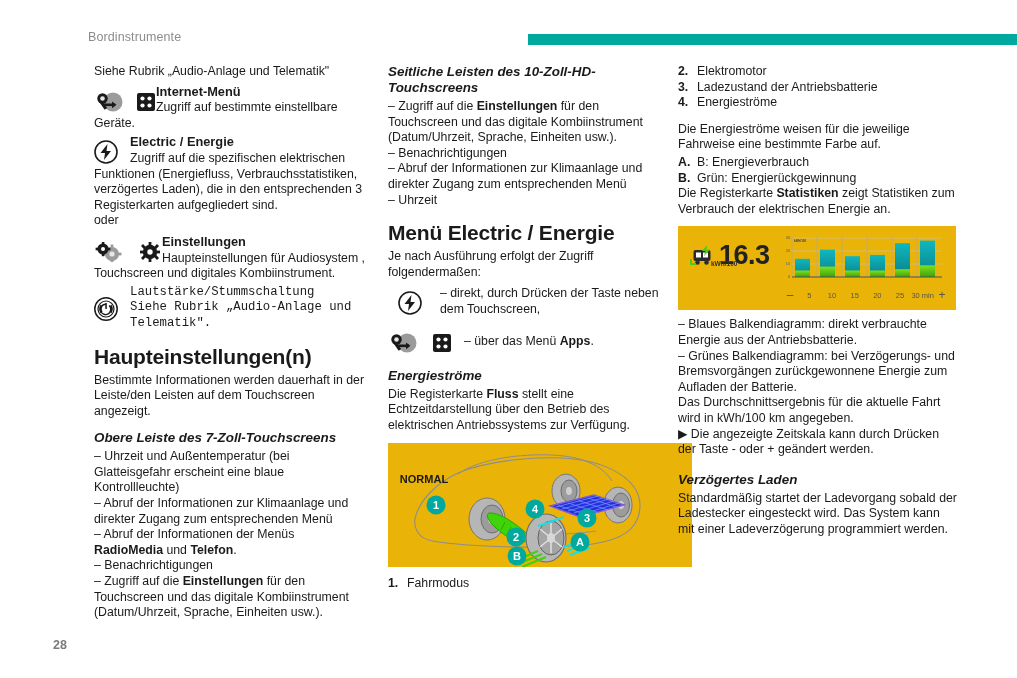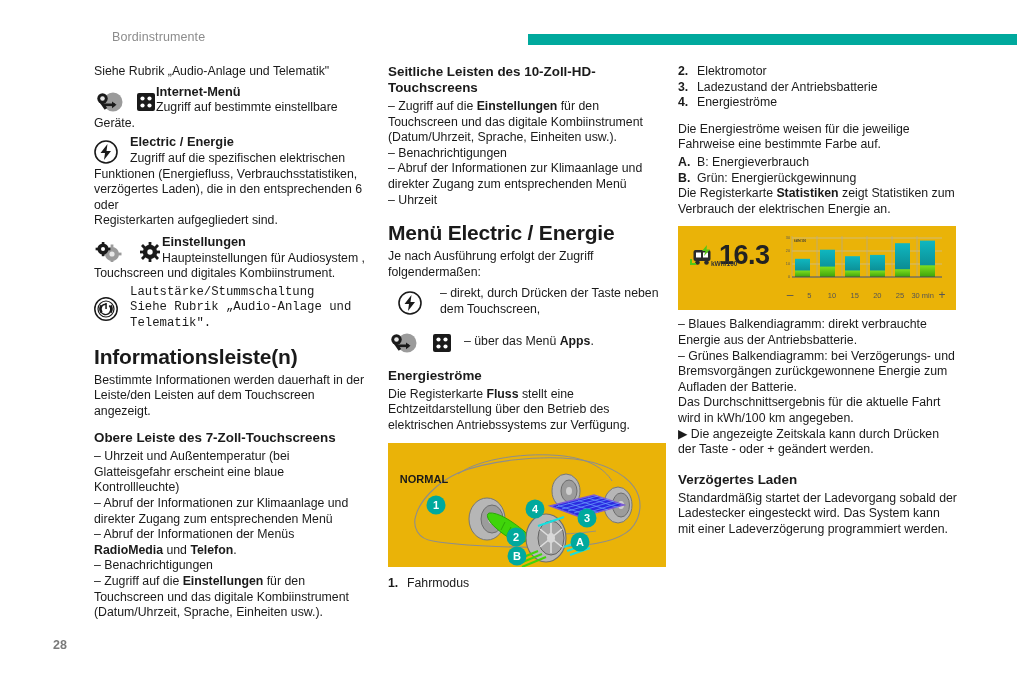--- a/index.html
+++ b/index.html
@@ -16,21 +16,21 @@
 
   
   .header-rule {
     position: absolute;
     left: 528px; top: 34px;
     width: 489px; height: 11px;
     background: #00a99d;
   }
   .header-title {
     position: absolute;
-    left: 112px; top: 30px;
+    left: 88px; top: 30px;
     font-size: 12.5px;
     color: #8c8c8c;
     letter-spacing: .1px;
   }
 
   
   .folio {
     position: absolute;
     left: 53px; top: 638px;
     font-size: 12.5px;
@@ -59,20 +59,21 @@
     font-weight: bold;
     margin: 13px 0 4px 0;
     letter-spacing: -0.2px;
     line-height: 24px;
   }
   h2.sub {
     font-size: 13.4px;
     font-weight: bold;
     margin: 11px 0 3px 0;
     line-height: 16px;
+    font-style: italic;
   }
   .icons-inline {
     display: inline-block;
     vertical-align: top;
   }
   .ic {
     display: inline-block;
     vertical-align: middle;
   }
 
@@ -93,21 +94,21 @@
   .numrow { display: flex; }
   .numrow .n { width: 19px; font-weight: bold; flex: none; }
   .numrow .t { flex: 1; }
 
   
   .fig {
     background: #eab308;
     position: relative;
     overflow: hidden;
   }
-  #fig-flow { width: 278px; height: 124px; margin-top: 10px; }
+  #fig-flow { width: 304px; height: 124px; margin-top: 10px; }
   #fig-stats { width: 278px; height: 84px; margin-top: 9px; }
 
   .fig-cap { margin-top: 9px; }
 
   
   .stats-left {
     position: absolute; left: 12px; top: 16px;
     display: flex; align-items: flex-start;
   }
   .stats-num {
@@ -178,23 +179,23 @@
           <path d="M13.5 4 L6.5 13 L11 13 L10 20 L17 11 L12.5 11 Z" fill="#1a1a1a"></path>
         </svg>
       </span>
     </span>
     <span class="txt">
       <span class="label-strong">Electric / Energie</span><br>
       <span>Zugriff auf die spezifischen elektrischen</span>
     </span>
   </div>
   <p>Funktionen (Energiefluss, Verbrauchsstatistiken,</p>
-  <p>verzögertes Laden), die in den entsprechenden 6</p>
+  <p>verzögertes Laden), die in den entsprechenden 3</p>
+  <p>Registerkarten aufgegliedert sind.</p>
   <p>oder</p>
-  <p>Registerkarten aufgegliedert sind.</p>
 
   <div class="row-flex" style="margin-top:5px;">
     <span class="icons-inline" style="width:68px; padding-top:4px;">
       <span class="ic ic-gears">
         <svg viewBox="0 0 30 20" width="30" height="20">
           <g fill="#9b9b9b">
             <circle cx="18" cy="12" r="7"></circle>
             <g>
               <rect x="16.6" y="2.5" width="2.8" height="4"></rect>
               <rect x="16.6" y="17.5" width="2.8" height="4"></rect>
@@ -249,21 +250,21 @@
           <rect x="11.3" y="6" width="1.5" height="6" fill="#1a1a1a"></rect>
         </svg>
       </span>
     </span>
     <span class="txt">
       <span>Lautstärke/Stummschaltung</span><br>
       <span>Siehe Rubrik „Audio-Anlage und Telematik".</span>
     </span>
   </div>
 
-  <h1 class="big">Informationsleiste(n)</h1>
+  <h1 class="big">Haupteinstellungen(n)</h1>
   <p>Bestimmte Informationen werden dauerhaft in der Leiste/den Leisten auf dem Touchscreen angezeigt.</p>
 
   <h2 class="sub">Obere Leiste des 7-Zoll-Touchscreens</h2>
   <p>– Uhrzeit und Außentemperatur (bei Glatteisgefahr erscheint eine blaue Kontrollleuchte)</p>
   <p>– Abruf der Informationen zur Klimaanlage und direkter Zugang zum entsprechenden Menü</p>
   <p><span>– Abruf der Informationen der Menüs </span><b>RadioMedia</b><span> und </span><b>Telefon</b><span>.</span></p>
   <p>– Benachrichtigungen</p>
   <p><span>– Zugriff auf die </span><b>Einstellungen</b><span> für den Touchscreen und das digitale Kombiinstrument (Datum/Uhrzeit, Sprache, Einheiten usw.).</span></p>
 </div>
 

